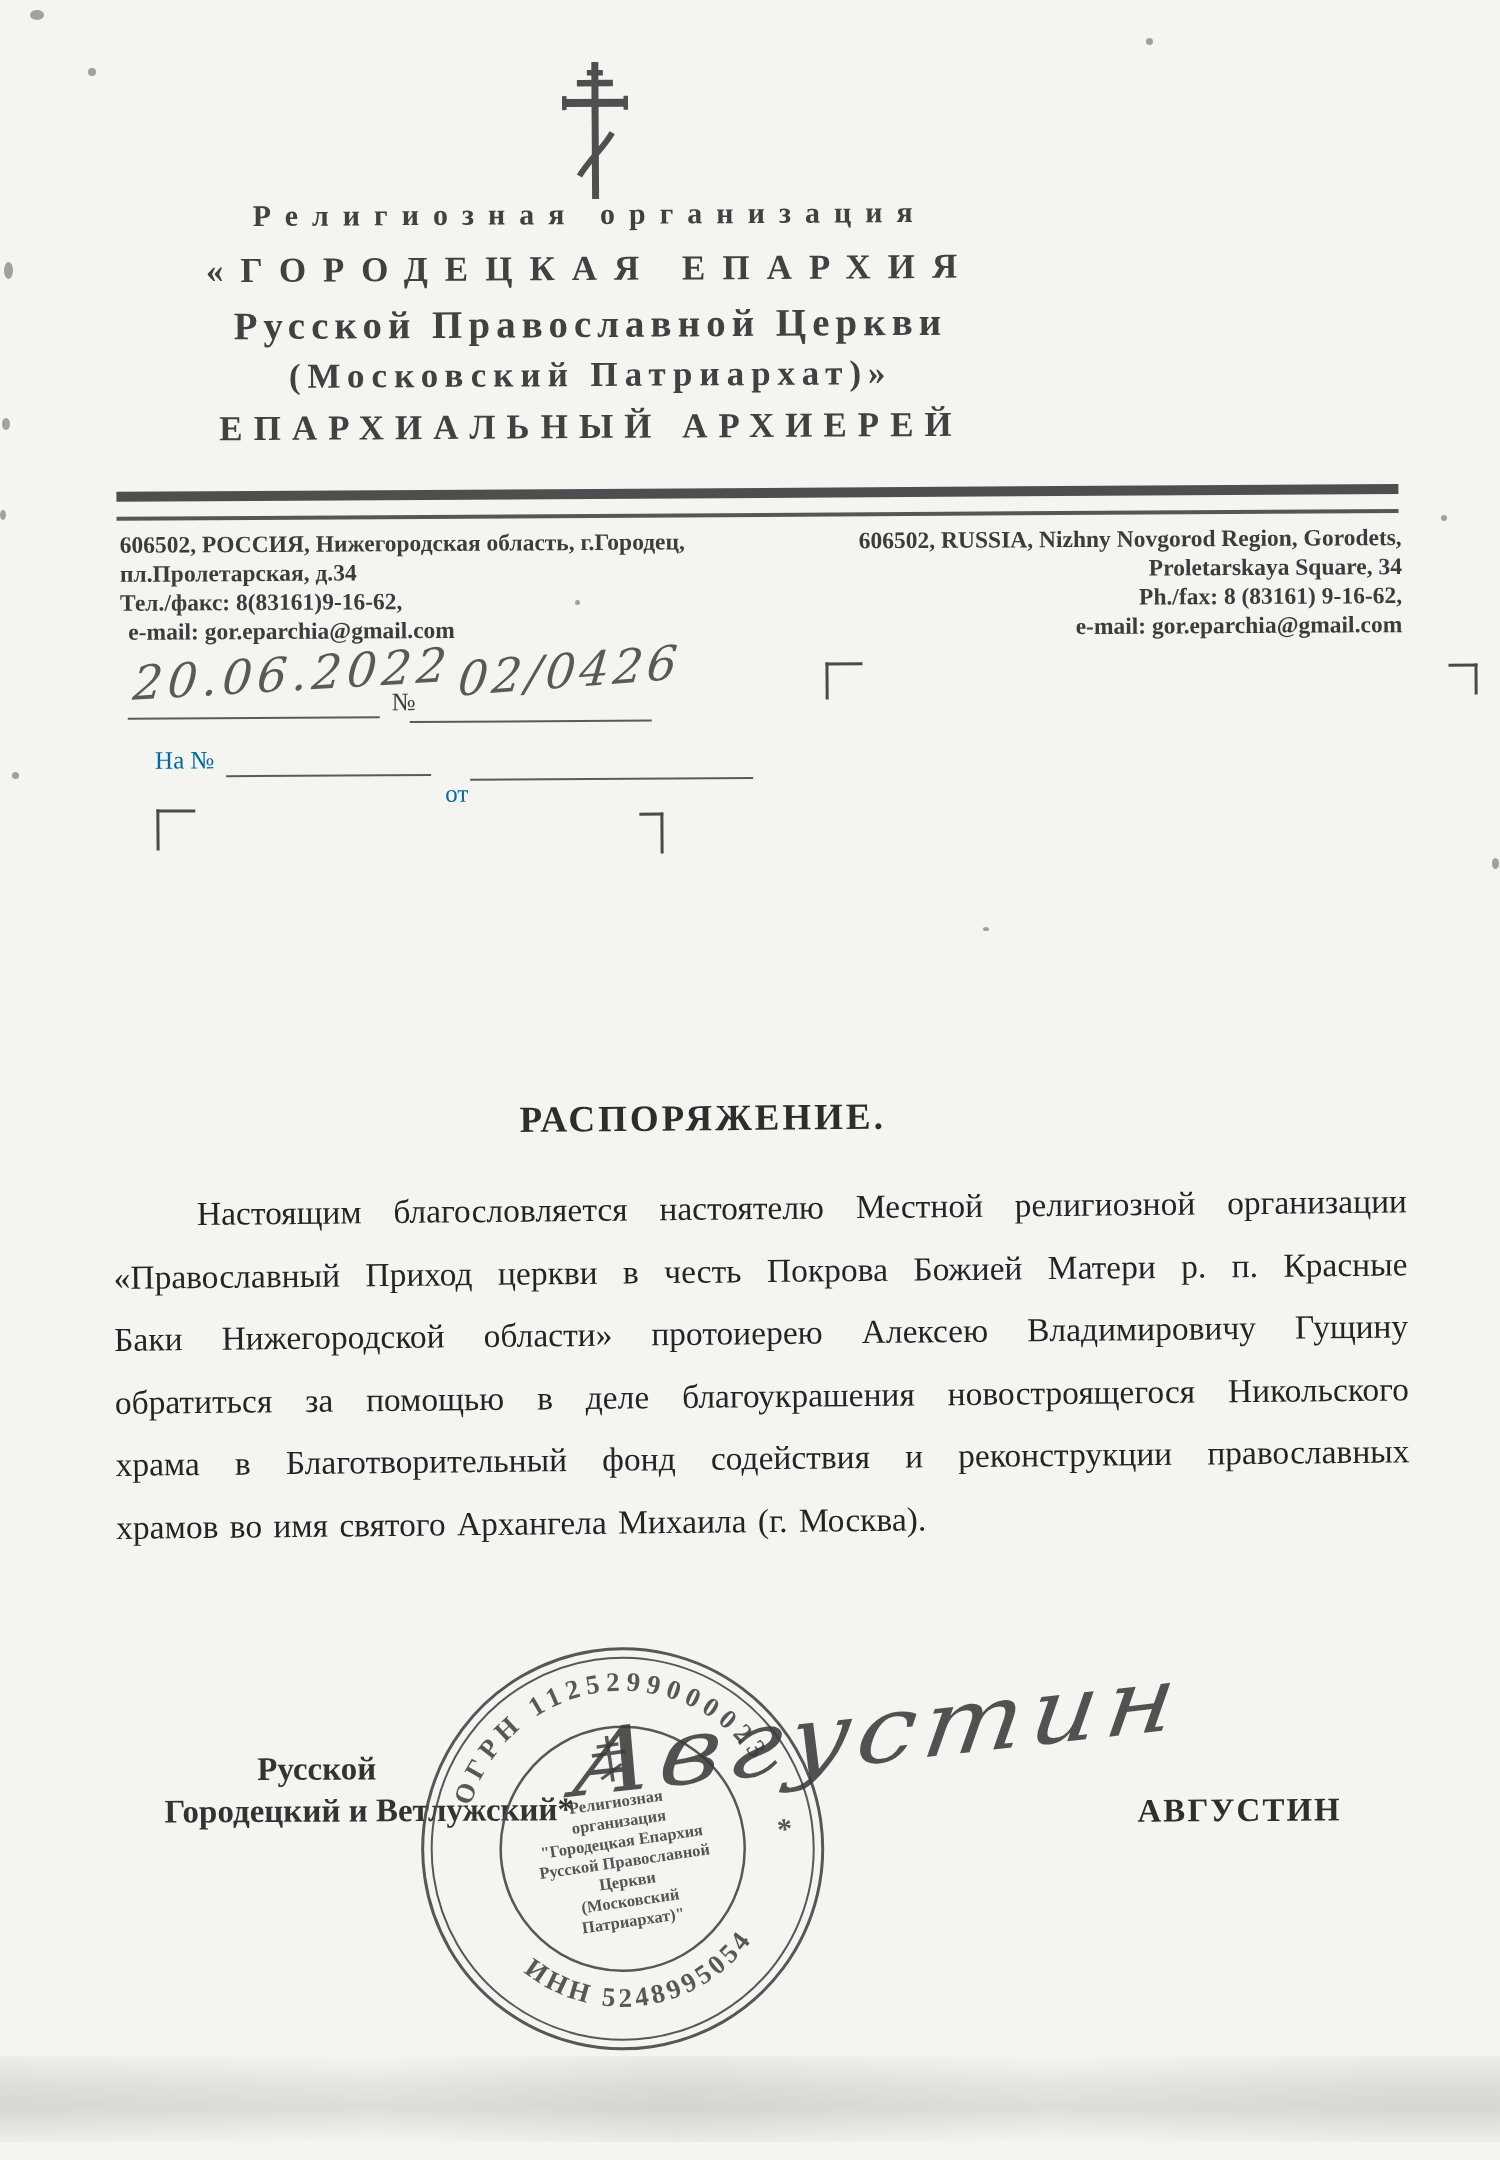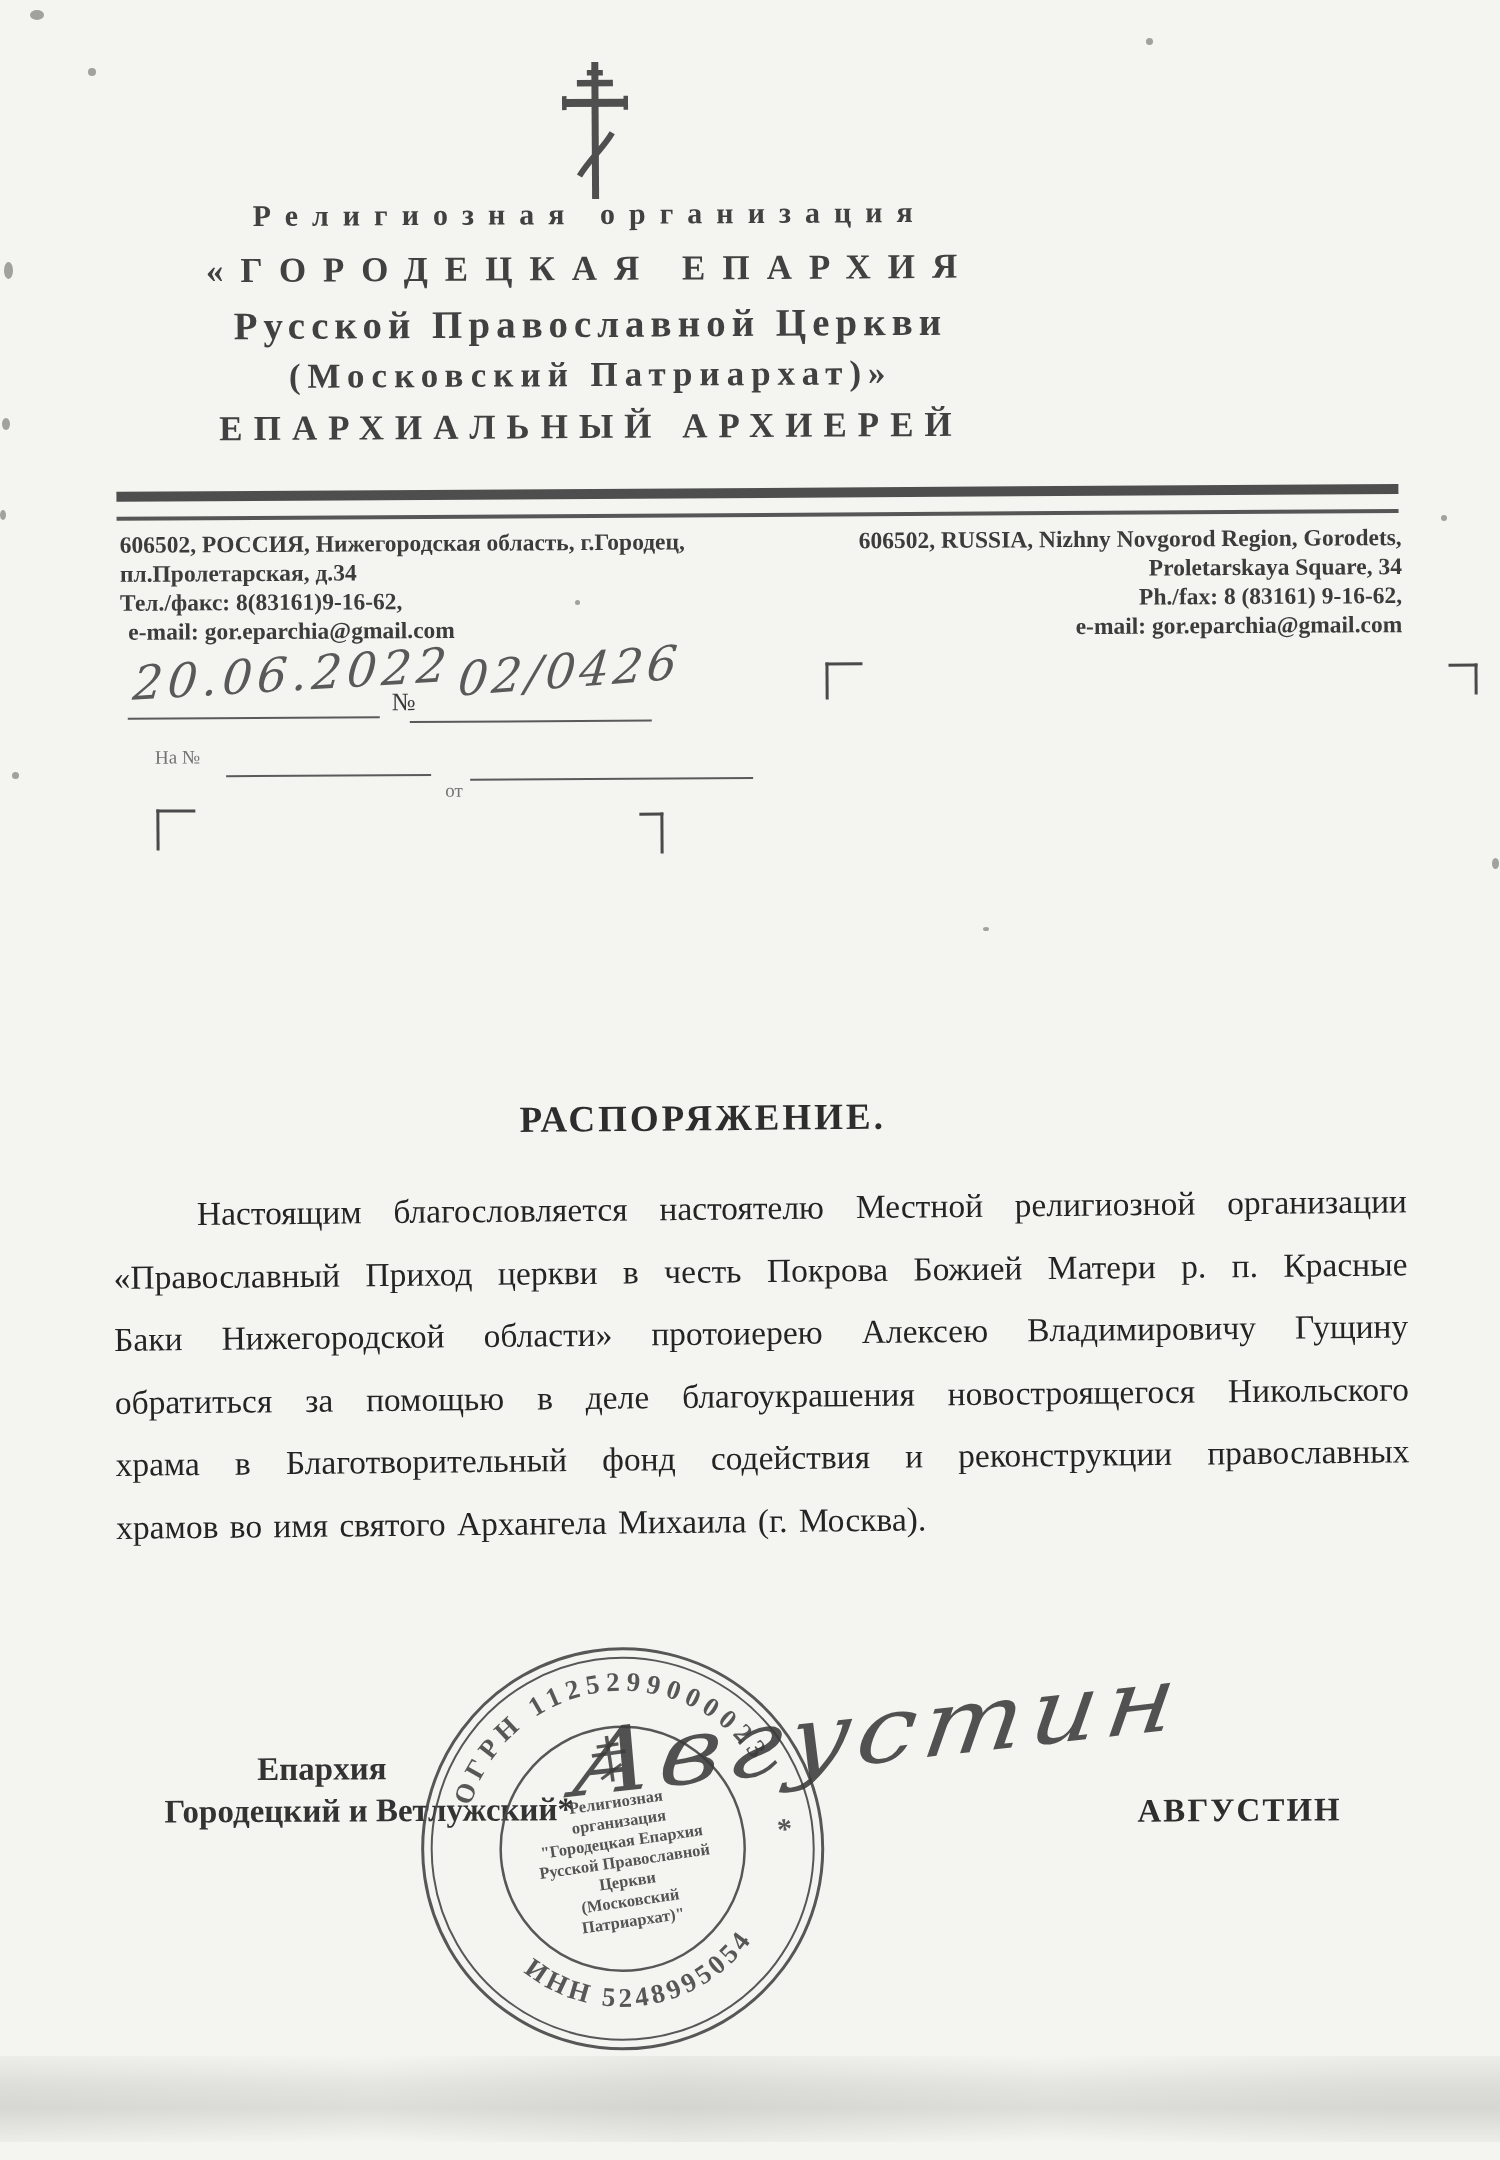--- a/index.html
+++ b/index.html
@@ -36,21 +36,21 @@
   .hand{
     position:absolute;font-style:italic;color:#3f3f3f;
     font-family:"DejaVu Serif","Liberation Serif",serif;white-space:nowrap;
   }
   .hand-date{left:133px;top:652px;font-size:47px;letter-spacing:5px;
     transform:rotate(-3deg) skewX(-8deg);transform-origin:left bottom;opacity:.85;}
   .hand-num{left:458px;top:650px;font-size:47px;letter-spacing:4px;
     transform:rotate(-4deg) skewX(-10deg);transform-origin:left bottom;opacity:.85;}
   .numero{position:absolute;left:394px;top:686px;font-size:25px;color:#3a3a3a;}
   .uline{position:absolute;height:2px;background:#5a5a5a;}
-  .lbl{position:absolute;font-size:19px;color:#737373;}
+  .lbl{position:absolute;font-size:25px;color:#0369a1;}
   
   .mark{position:absolute;border:0 solid #4a4a4a;}
   
   .doc-title{
     position:absolute;left:0;top:1096px;width:1405px;text-align:center;
     font-size:37px;font-weight:bold;letter-spacing:3px;color:#2d2d2d;
     transform:rotate(-0.2deg);
   }
   .body-text{
     position:absolute;left:112px;top:1180px;width:1294px;
@@ -154,21 +154,21 @@
 
   <div class="body-text">
     <div class="bline bline-first">Настоящим благословляется настоятелю Местной религиозной организации</div>
     <div class="bline">«Православный Приход церкви в честь Покрова Божией Матери р. п. Красные</div>
     <div class="bline">Баки Нижегородской области» протоиерею Алексею Владимировичу Гущину</div>
     <div class="bline">обратиться за помощью в деле благоукрашения новостроящегося Никольского</div>
     <div class="bline">храма в Благотворительный фонд содействия и реконструкции православных</div>
     <div class="bline bline-last">храмов во имя святого Архангела Михаила (г. Москва).</div>
   </div>
 
-  <div class="signoff-1">Епархия</div>
+  <div class="signoff-1">Русской</div>
   <div class="signoff-2">Городецкий и Ветлужский*</div>
 
   <div class="stamp-wrap">
     <svg width="420" height="420" viewBox="0 0 420 420">
       <g fill="none" stroke="#4a4a4a">
         <circle cx="210" cy="210" r="200" stroke-width="3"></circle>
         <circle cx="210" cy="210" r="191" stroke-width="2"></circle>
         <circle cx="210" cy="210" r="122" stroke-width="2.5"></circle>
       </g>
       <defs>

